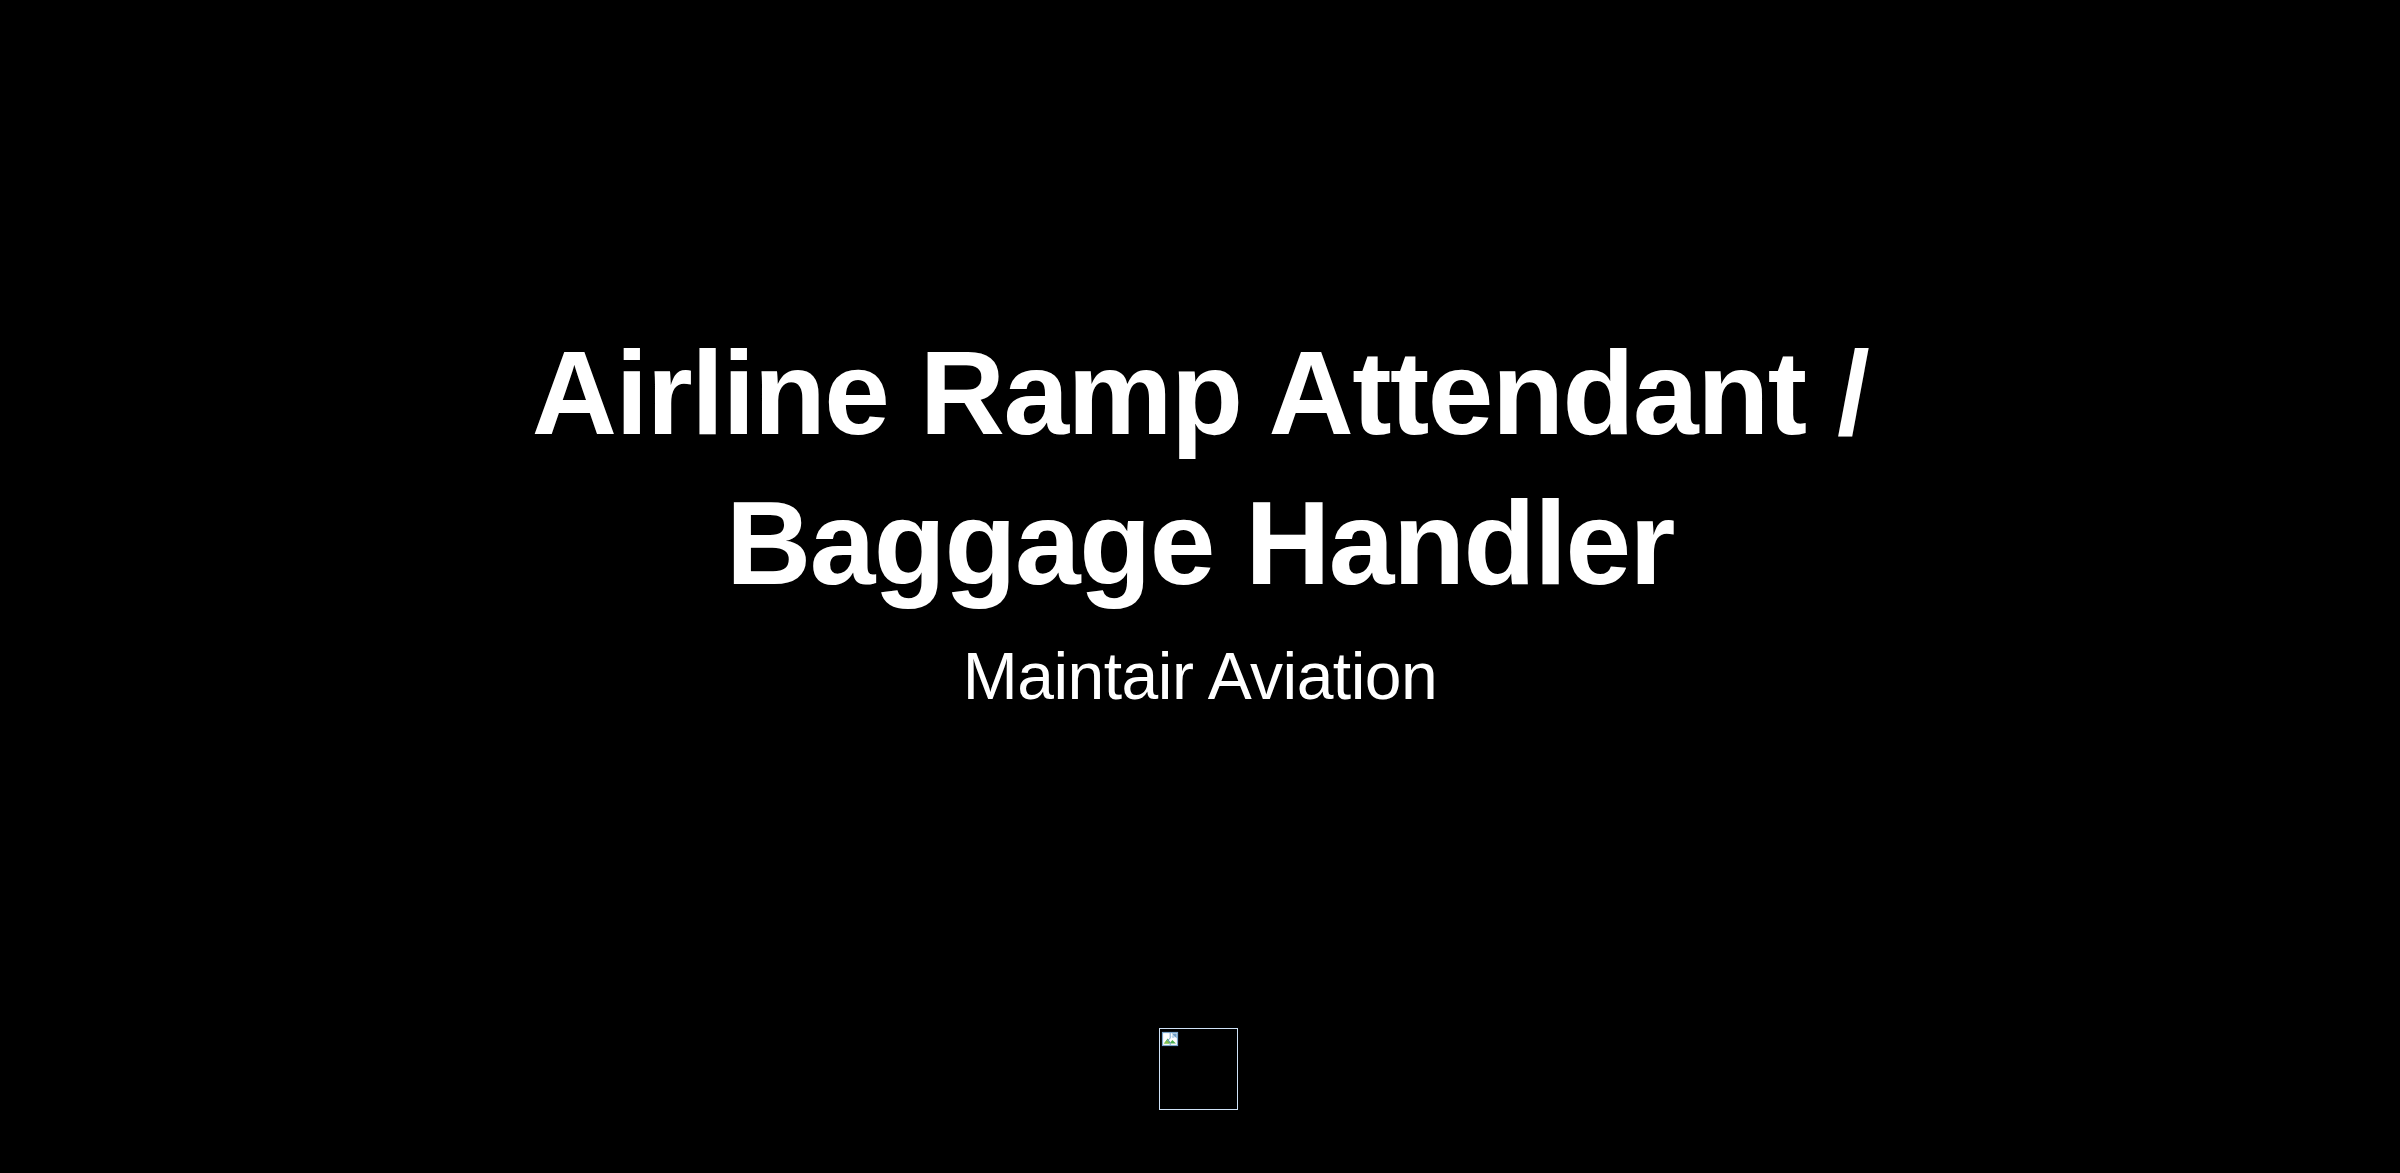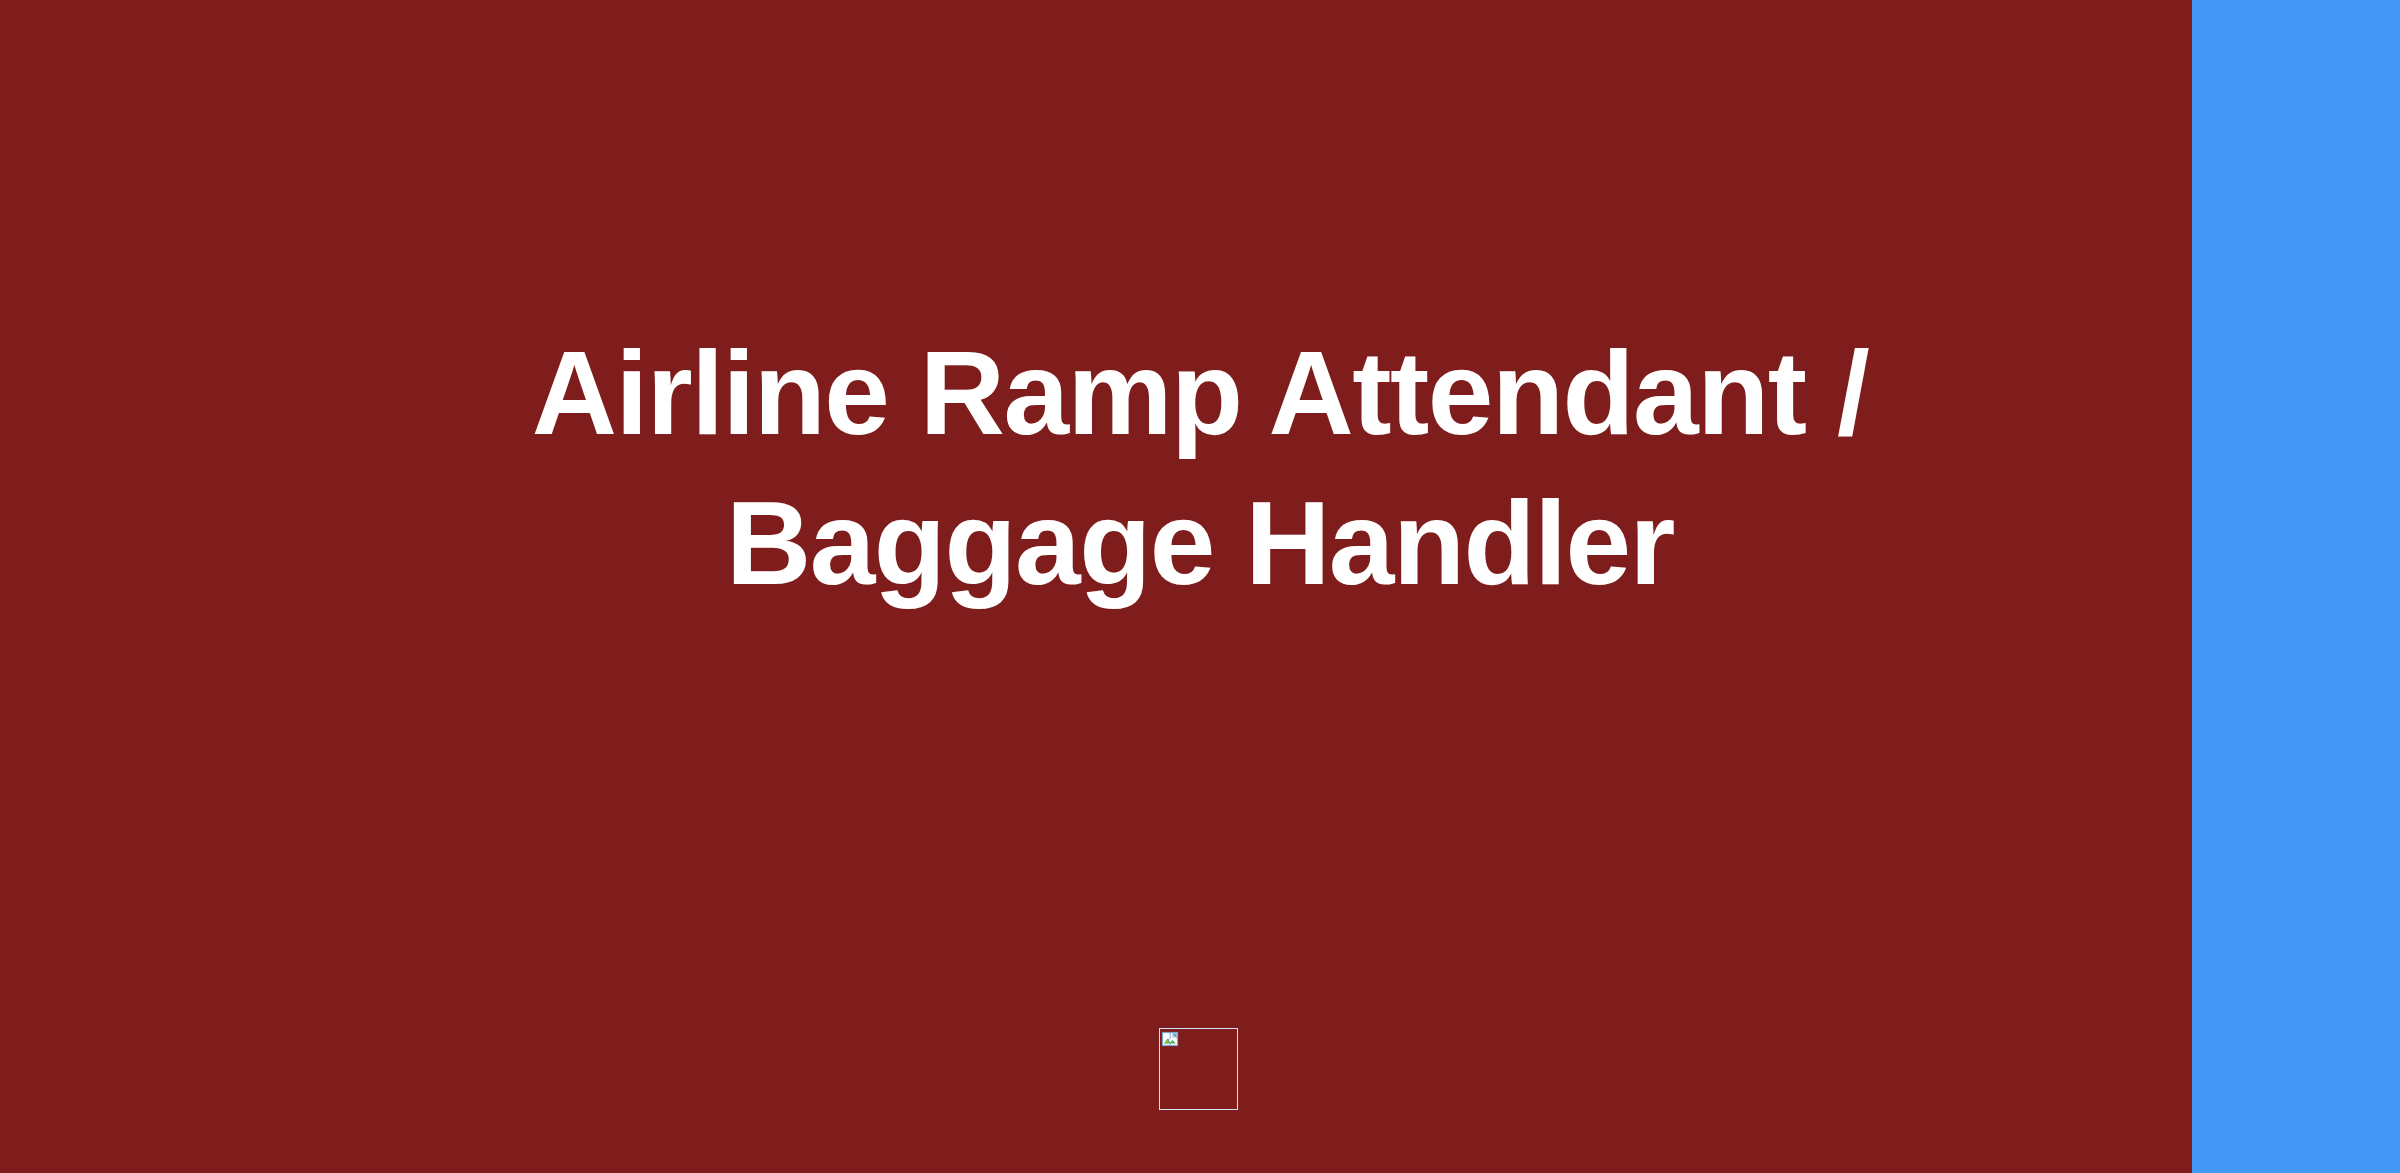--- a/index.html
+++ b/index.html
@@ -12,23 +12,23 @@
   }
 
   body {
     background: #4399f5;
     font-family: "Liberation Sans", "DejaVu Sans", sans-serif;
     -webkit-font-smoothing: antialiased;
   }
 
   .page {
     position: relative;
-    width: 2192px;
+    width: 2400px;
     height: 1173px;
-    background: #7f1d1d;
+    background: #000000;
   }
 
   
   .hero {
     position: absolute;
     left: 0;
     top: 0;
     width: 2400px;
     padding-top: 318px;
     display: flex;
@@ -85,20 +85,21 @@
     display: block;
   }
 </style>
 </head>
 <body>
 
 <div class="page">
 
   <div class="hero">
     <h1 class="hero-title">Airline Ramp Attendant / Baggage Handler</h1>
+    <h2 class="hero-subtitle">Maintair Aviation</h2>
   </div>
 
   <div class="logo-slot">
     <span class="broken-image">
       <svg class="broken-glyph" viewBox="0 0 20 20" width="20" height="20" xmlns="http://www.w3.org/2000/svg">
 
         <rect x="1.5" y="2.5" width="15" height="13" fill="#ffffff" stroke="#7aa5cc" stroke-width="1.2"></rect>
 
         <path d="M3 4 L9 4 L9 9 L3 9 Z" fill="#ffffff"></path>
 

